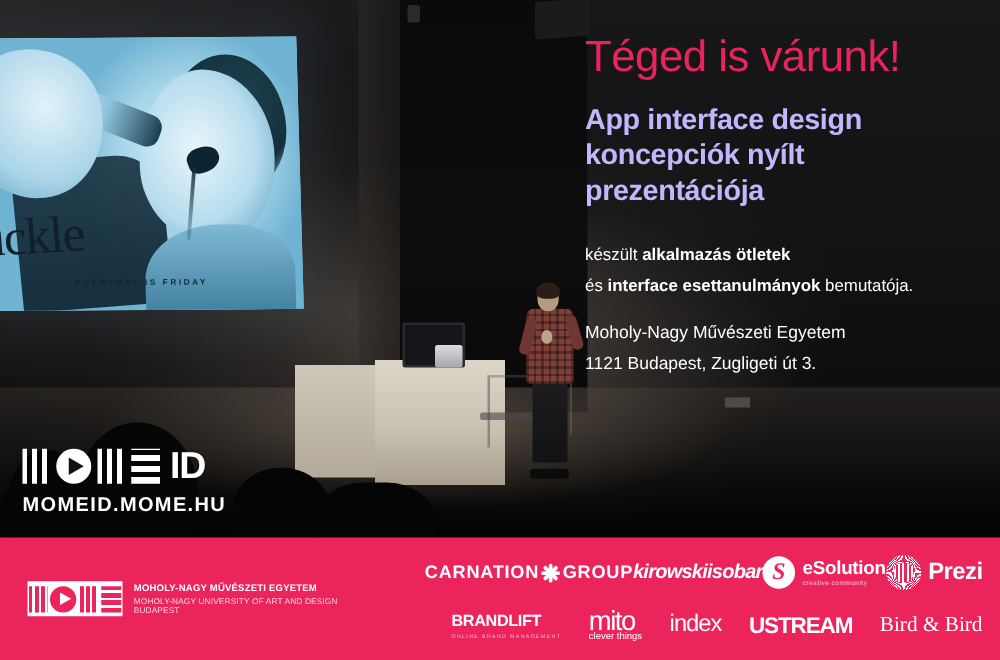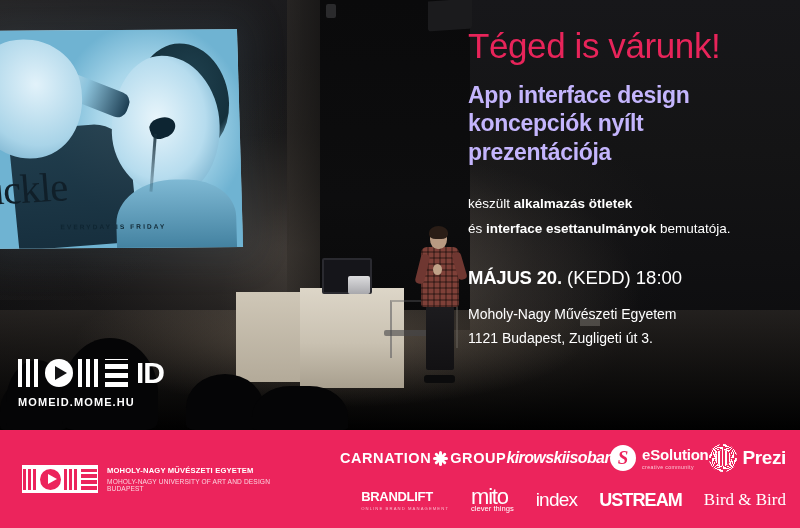--- a/index.html
+++ b/index.html
@@ -175,21 +175,21 @@
 
   
   .aud { position: absolute; background: #050506; border-radius: 50% 50% 12% 12% / 60% 60% 10% 10%; }
   .aud1 { left: 6px;  bottom: 0; width: 62px;  height: 70px; }
   .aud2 { left: 62px; bottom: 0; width: 96px;  height: 92px; }
   .aud3 { left: 186px;bottom: 0; width: 78px;  height: 56px; }
   .aud4 { left: 252px;bottom: 0; width: 96px;  height: 44px; border-radius: 40% 40% 6% 6% / 70% 70% 6% 6%; }
   .aud5 { left: 0px;  bottom: 0; width: 40px;  height: 46px; }
 
   
-  .momeid-block { position: absolute; left: 18px; top: 358px; }
+  .momeid-block { position: absolute; left: 18px; top: 358px; text-align: right; }
   .momeid-logo { display: flex; align-items: center; height: 30px; gap: 5px; }
   .lg-m {
     width: 22px; height: 28px;
     background: repeating-linear-gradient(90deg, #fff 0 4px, transparent 4px 8px);
   }
   .lg-o {
     width: 28px; height: 28px; border-radius: 50%;
     background: #fff; position: relative;
   }
   .lg-o::after {
@@ -200,21 +200,21 @@
   }
   .lg-e {
     width: 23px; height: 28px;
     background: repeating-linear-gradient(0deg, #fff 0 5px, transparent 5px 9px);
   }
   .lg-id {
     font-size: 30px; font-weight: bold; color: #fff;
     letter-spacing: -1px; line-height: 28px; margin-left: 3px;
   }
   .momeid-url {
-    margin-top: 8px; font-size: 11px; font-weight: bold;
+    margin-top: 8px; font-size: 16px; font-weight: bold;
     color: #fff; letter-spacing: 1.1px;
   }
 
   
   .panel { position: absolute; left: 468px; top: 28px; width: 320px; }
   .headline {
     font-size: 35px; color: #e8245a; line-height: 1.05;
     letter-spacing: -0.4px; font-weight: normal;
   }
   .subhead {
@@ -393,24 +393,20 @@
 
     <div class="body-copy">
       <div>
         <span>készült </span><b>alkalmazás ötletek</b>
       </div>
       <div>
         <span>és </span><b>interface esettanulmányok</b><span> bemutatója.</span>
       </div>
     </div>
 
-    <div class="date-line">
-      <span class="strong">MÁJUS 20.</span>
-      <span>(KEDD) 18:00</span>
-    </div>
 
     <div class="venue">
       <div>Moholy-Nagy Művészeti Egyetem</div>
       <div>1121 Budapest, Zugligeti út 3.</div>
     </div>
   </div>
 
   <div class="footer">
 
     <div class="mome-brand">

